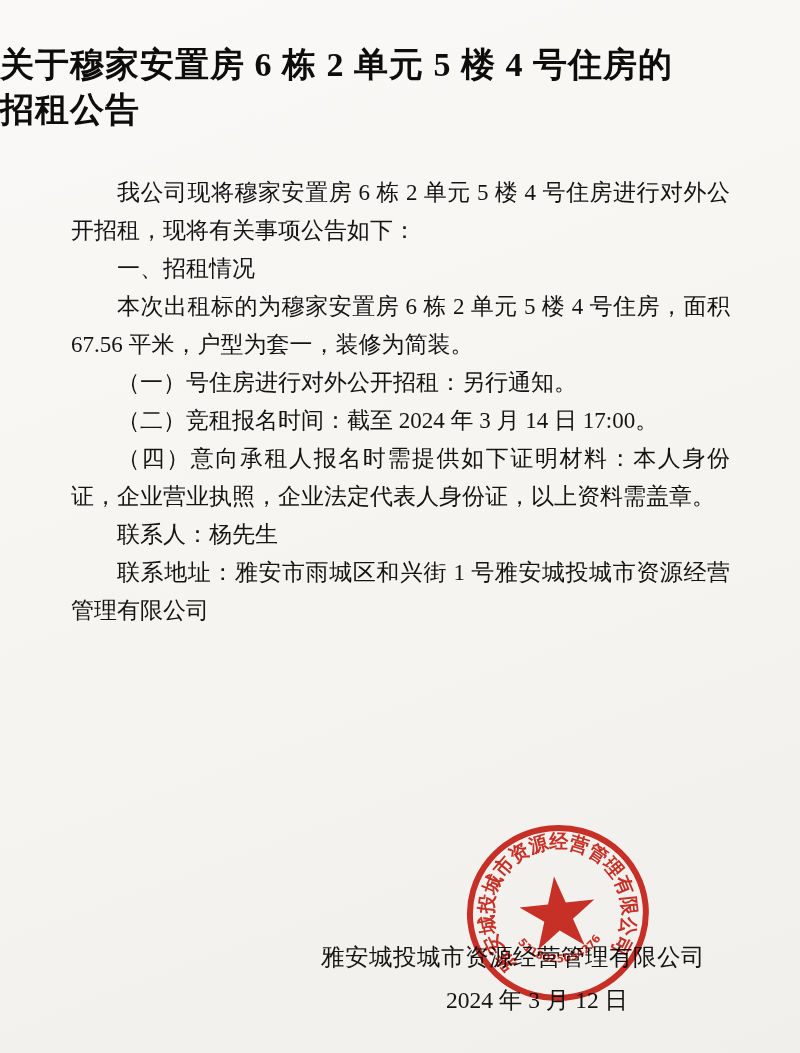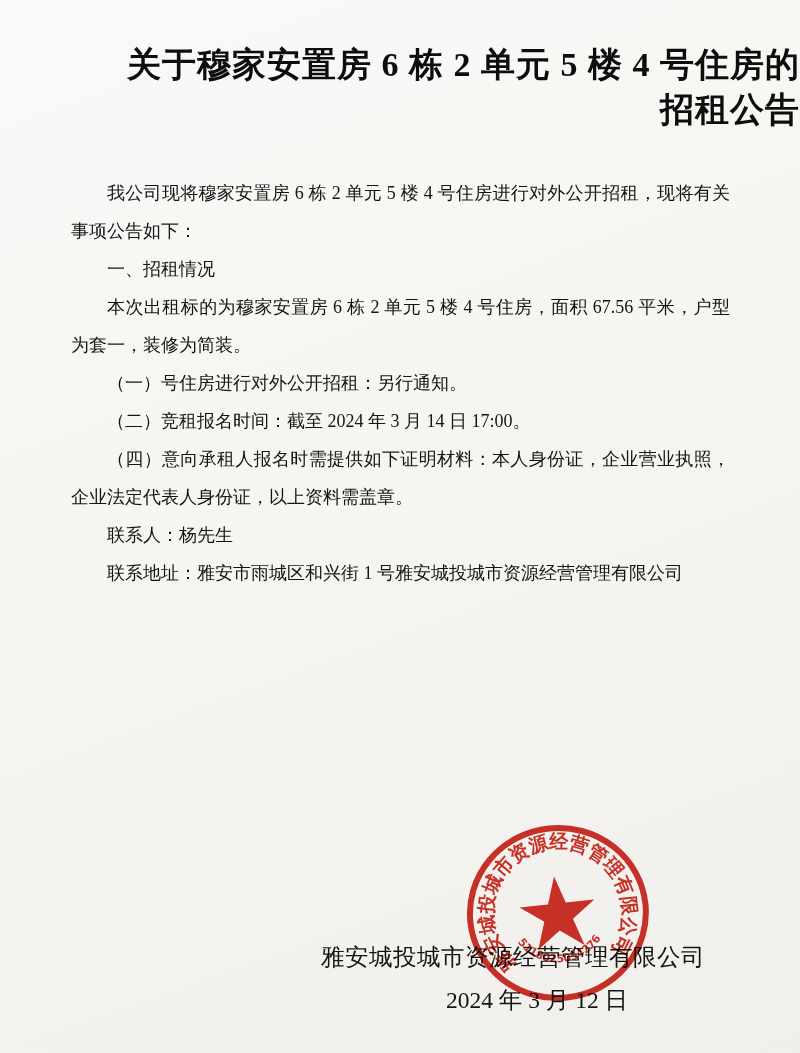--- a/index.html
+++ b/index.html
@@ -6,30 +6,30 @@
   .page{
     position:relative;
     width:800px;height:1053px;
     background:linear-gradient(160deg,#faf9f7 0%,#f6f4f1 55%,#f1efeb 100%);
     font-family:"Liberation Serif","DejaVu Serif",serif;
     color:#151413;
     overflow:hidden;
   }
   .title{
     padding-top:19px;
-    text-align:right;
+    text-align:left;
     font-size:34px;
     font-weight:700;
     line-height:45px;
     letter-spacing:1px;
     color:#0e0d0c;
   }
   .content{
     margin:42px 70px 0 71px;
-    font-size:18px;
+    font-size:23px;
     line-height:38px;
     text-align:justify;
   }
   .content p{margin:0;}
   .indent{text-indent:2em;}
   .footer-company{
     position:absolute;
     top:941px;right:95px;
     font-size:23.5px;
     letter-spacing:0.5px;

